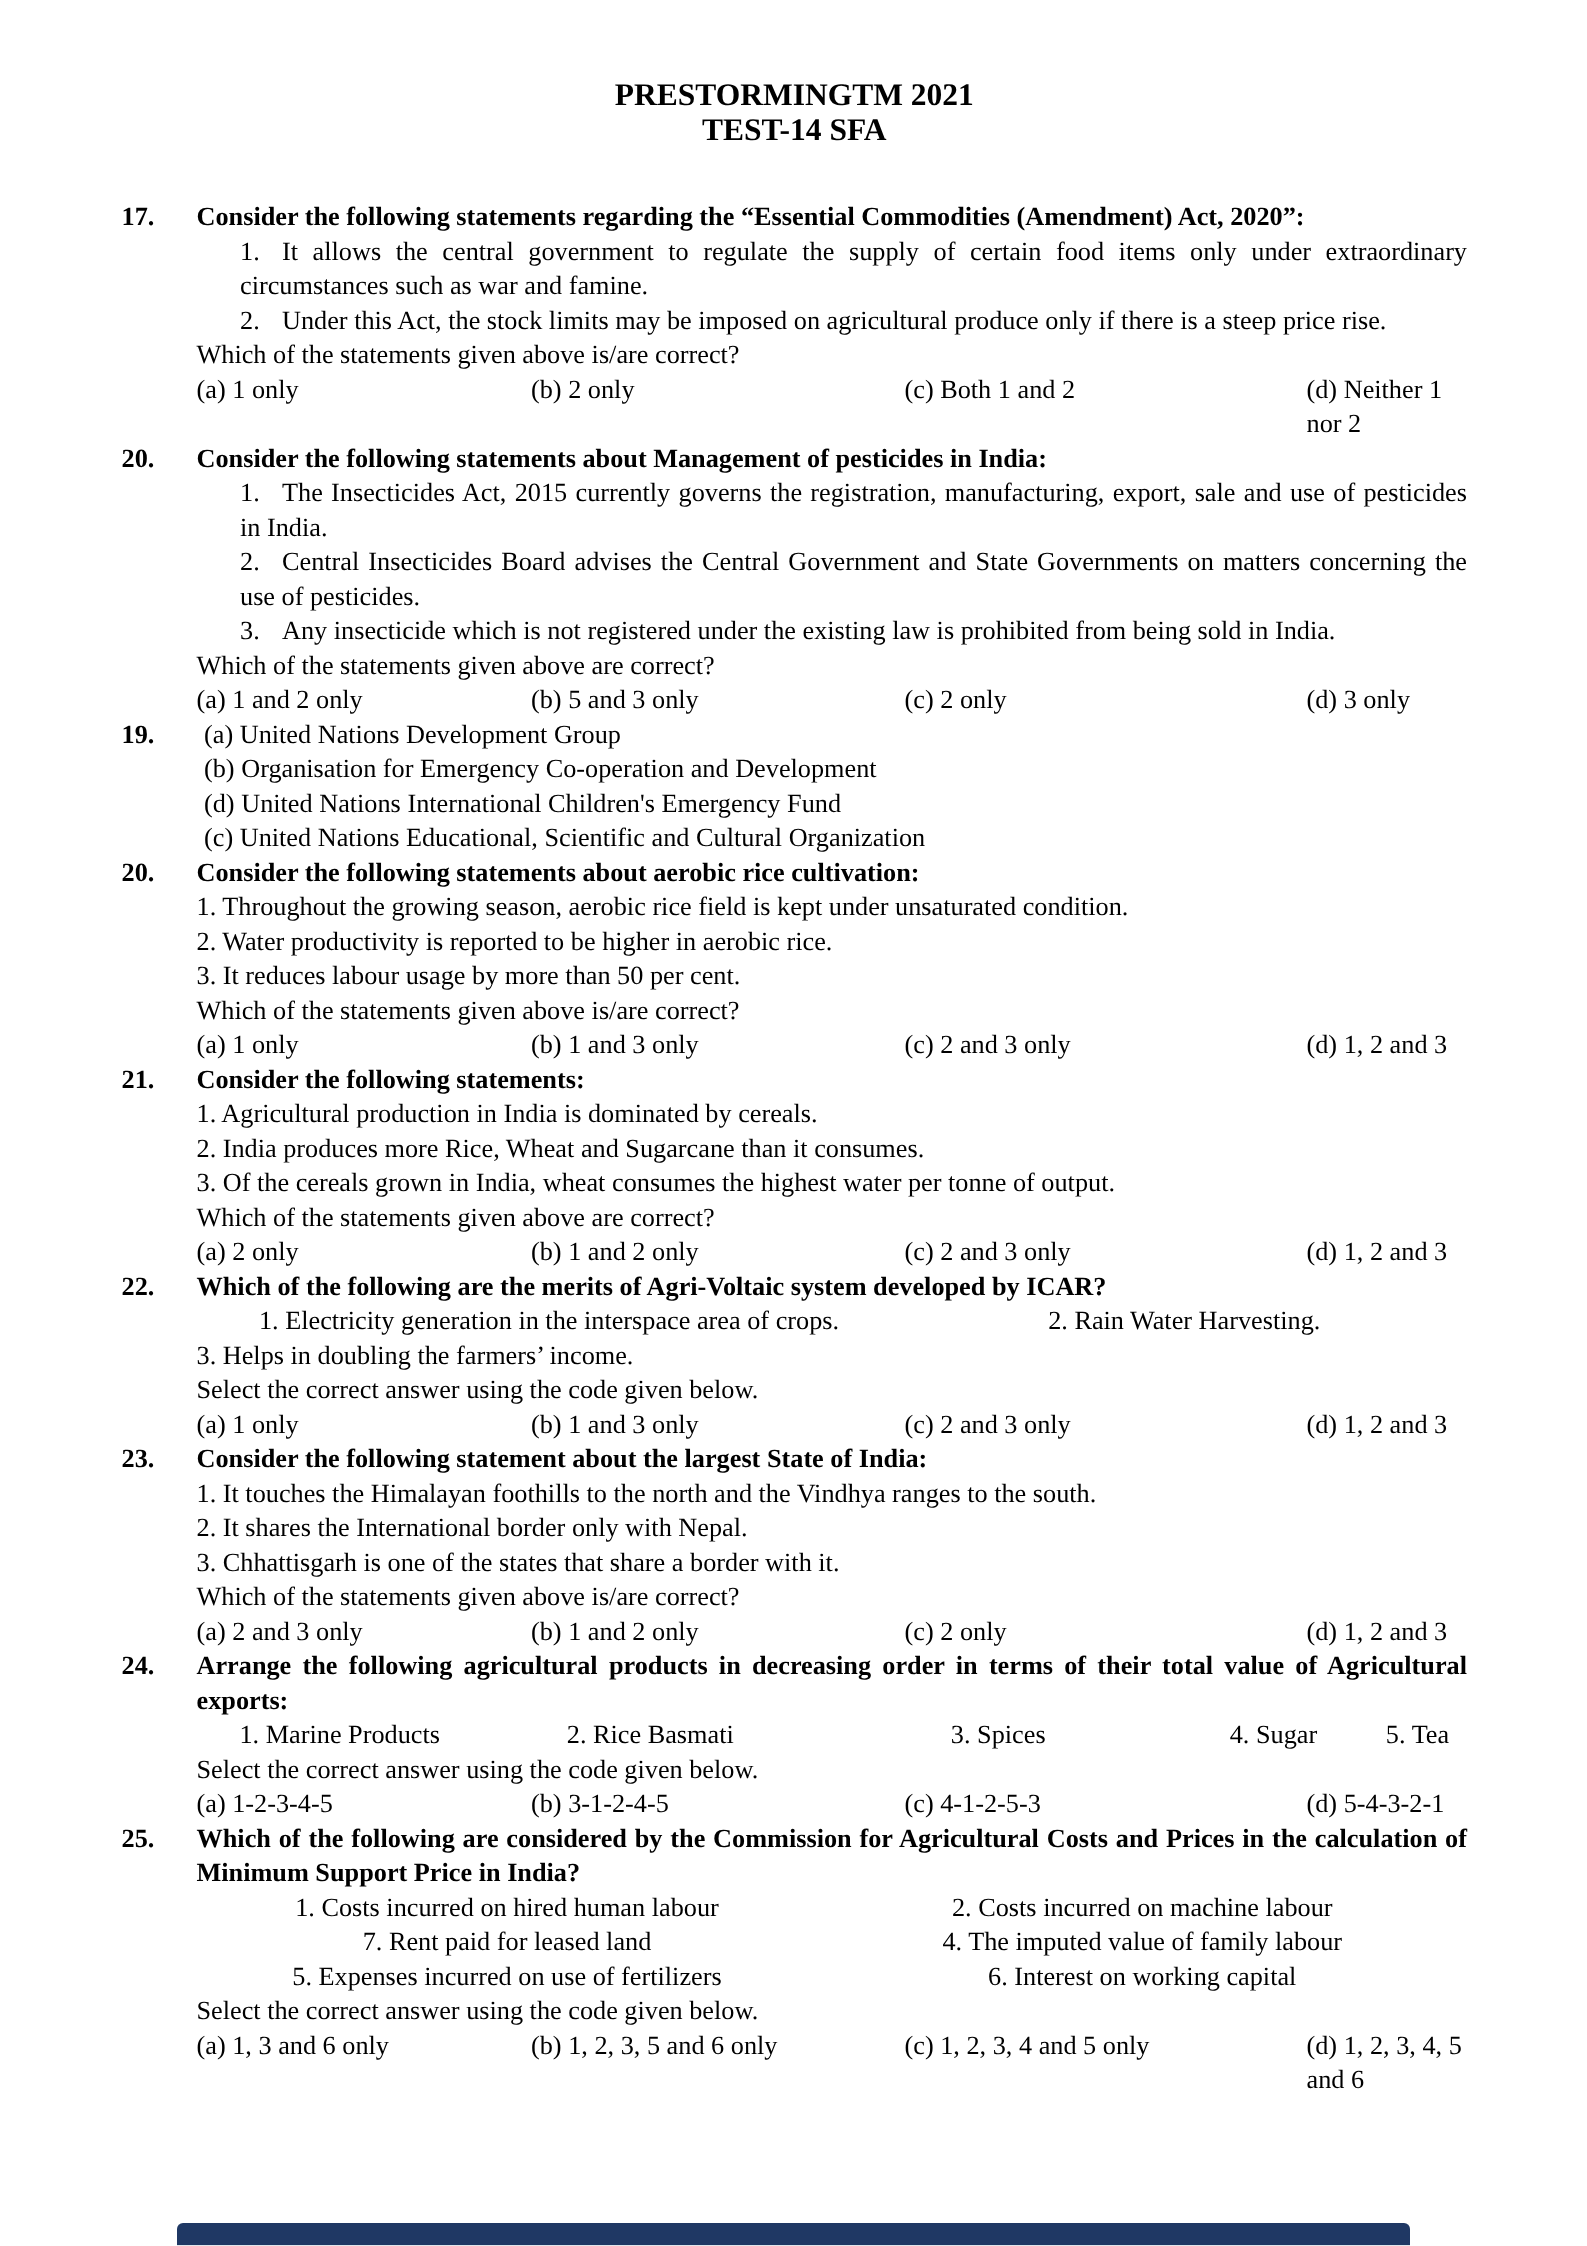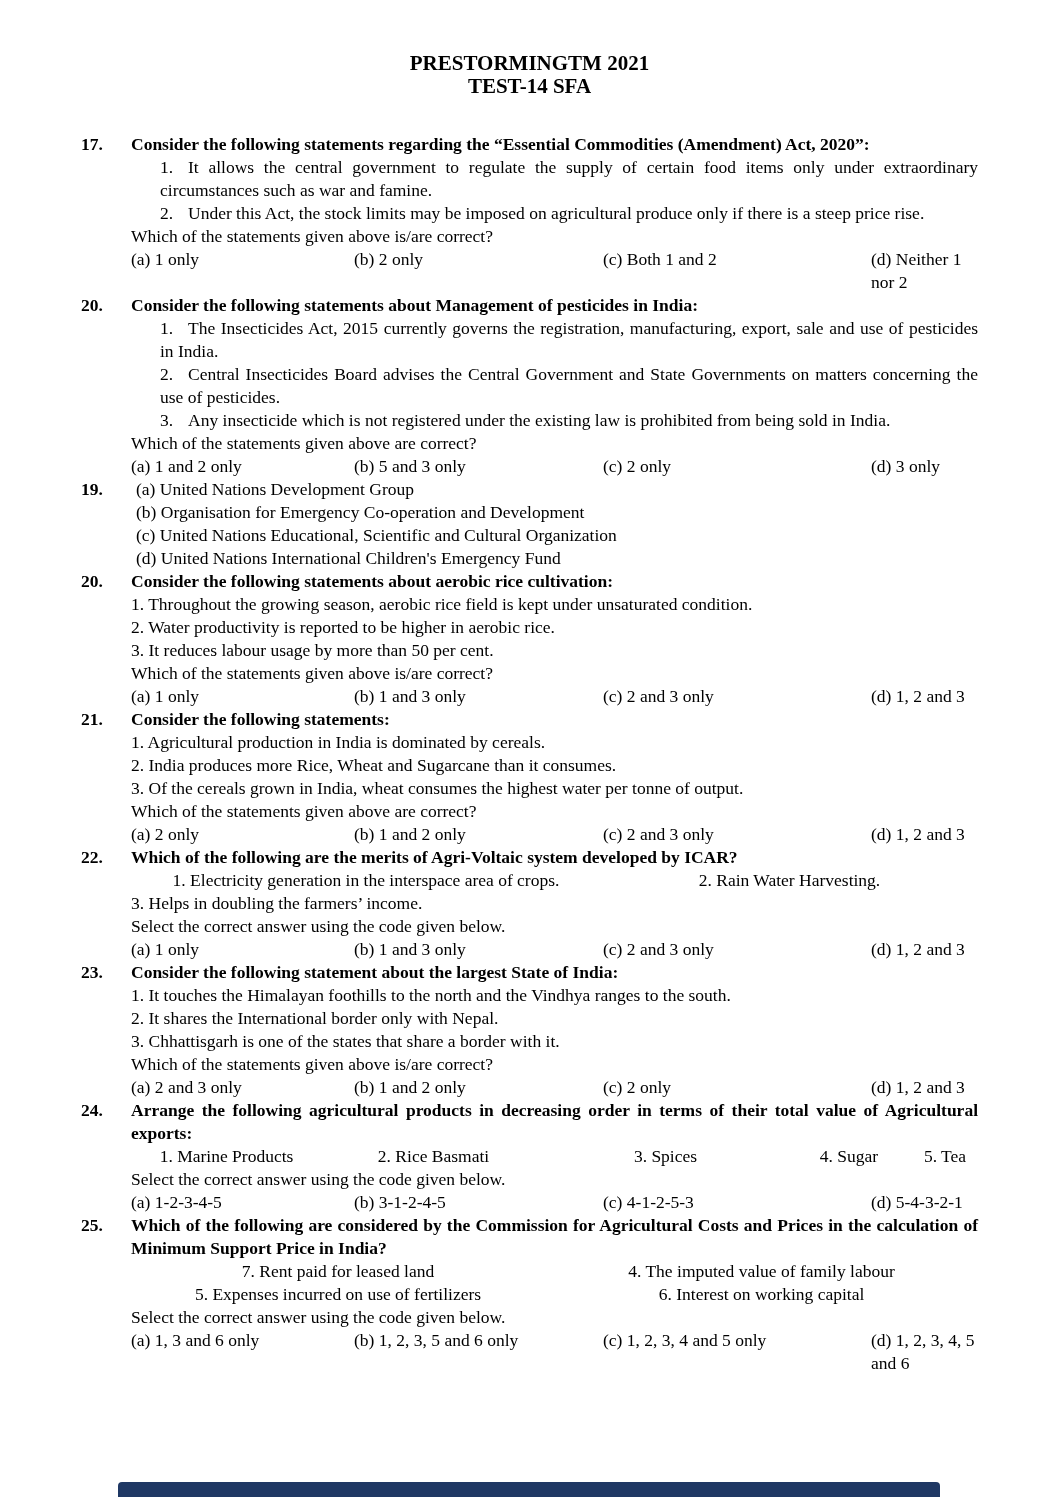--- a/index.html
+++ b/index.html
@@ -81,22 +81,22 @@
             <span class="cell">(c) 2 only</span>
             <span class="cell">(d) 3 only</span>
           </div>
         </div>
       </section>
       <section class="question">
         <div class="q-num">19.</div>
         <div class="q-body">
           <div class="line option-line">(a) United Nations Development Group</div>
           <div class="line option-line">(b) Organisation for Emergency Co-operation and Development</div>
+          <div class="line option-line">(d) United Nations International Children's Emergency Fund</div>
           <div class="line option-line">(c) United Nations Educational, Scientific and Cultural Organization</div>
-          <div class="line option-line">(d) United Nations International Children's Emergency Fund</div>
         </div>
       </section>
       <section class="question">
         <div class="q-num">20.</div>
         <div class="q-body">
           <div class="line stem">Consider the following statements about aerobic rice cultivation:</div>
           <div class="line plain">1. Throughout the growing season, aerobic rice field is kept under unsaturated condition.</div>
           <div class="line plain">2. Water productivity is reported to be higher in aerobic rice.</div>
           <div class="line plain">3. It reduces labour usage by more than 50 per cent.</div>
           <div class="line plain">Which of the statements given above is/are correct?</div>
@@ -176,20 +176,24 @@
             <span class="cell">(c) 4-1-2-5-3</span>
             <span class="cell">(d) 5-4-3-2-1</span>
           </div>
         </div>
       </section>
       <section class="question">
         <div class="q-num">25.</div>
         <div class="q-body">
           <div class="line stem">Which of the following are considered by the Commission for Agricultural Costs and Prices in the calculation of Minimum Support Price in India?</div>
           <div class="line pair-row">
+            <span class="cell">1. Costs incurred on hired human labour</span>
+            <span class="cell">2. Costs incurred on machine labour</span>
+          </div>
+          <div class="line pair-row">
             <span class="cell">7. Rent paid for leased land</span>
             <span class="cell">4. The imputed value of family labour</span>
           </div>
           <div class="line pair-row">
             <span class="cell">5. Expenses incurred on use of fertilizers</span>
             <span class="cell">6. Interest on working capital</span>
           </div>
           <div class="line plain">Select the correct answer using the code given below.</div>
           <div class="line options-row">
             <span class="cell">(a) 1, 3 and 6 only</span>

